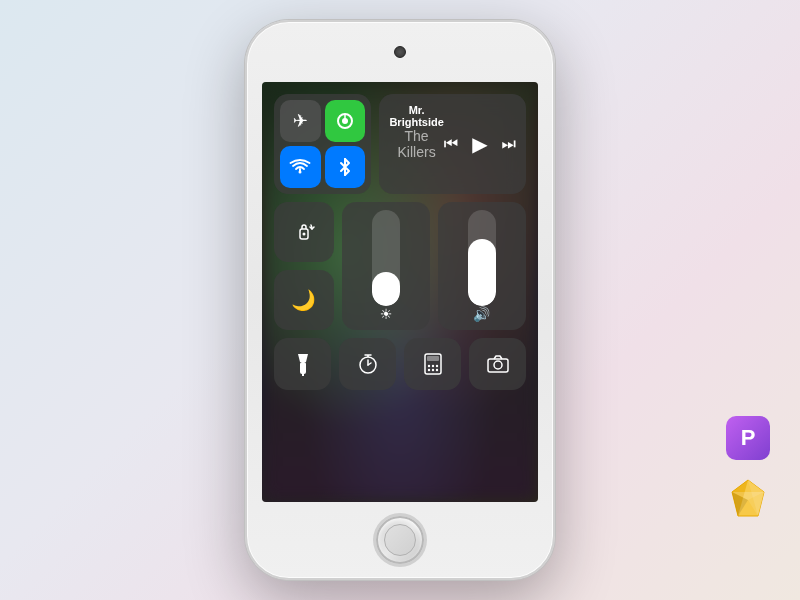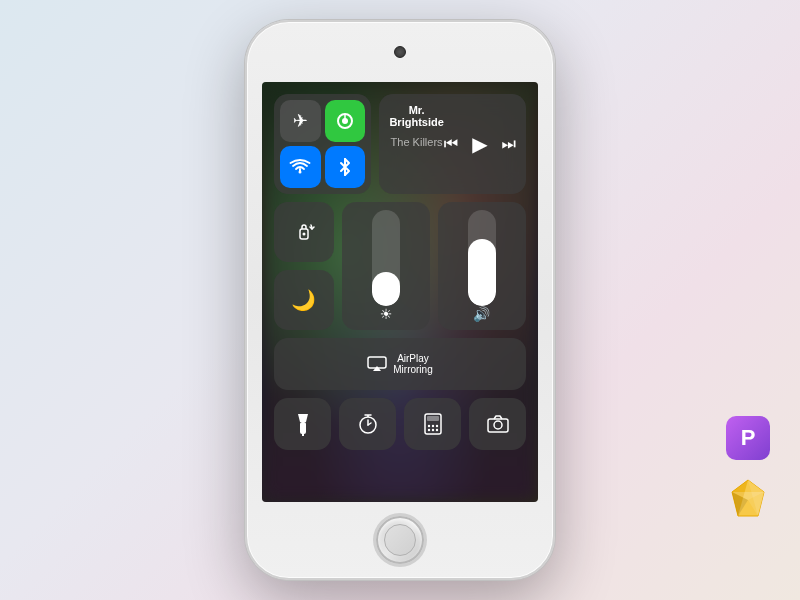--- a/index.html
+++ b/index.html
@@ -179,22 +179,21 @@
     }
 
     .music-title {
       color: white;
       font-size: 11px;
       font-weight: 600;
     }
 
     .music-artist {
       color: rgba(255,255,255,0.6);
-      font-size: 11px;
-      margin-top: 8px;
+      font-size: 14px;
     }
 
     .music-controls {
       display: flex;
       justify-content: center;
       align-items: center;
       gap: 14px;
       color: white;
       font-size: 16px;
     }
@@ -440,32 +439,20 @@
 
           <div class="v-slider-container">
             <div class="v-slider-track">
               <div class="v-slider-fill" style="height:70%;"></div>
             </div>
             <div style="color:white;font-size:14px;">🔊</div>
           </div>
         </div>
       </div>
 
-      <div class="cc-row row3">
-        <div class="cc-airplay">
-          <svg class="airplay-icon" width="20" height="16" viewBox="0 0 20 16" fill="none">
-            <rect x="1" y="1" width="18" height="11" rx="2" stroke="white" stroke-width="1.5"></rect>
-            <path d="M6 15 L10 10 L14 15 Z" fill="white"></path>
-          </svg>
-          <div class="airplay-text-block">
-            <span>AirPlay</span>
-            <span>Mirroring</span>
-          </div>
-        </div>
-      </div>
 
       <div class="cc-bottom-row">
         <div class="cc-utility-btn">
           <svg width="16" height="24" viewBox="0 0 16 24" fill="none">
             <rect x="5" y="10" width="6" height="12" rx="2" fill="white"></rect>
             <polygon points="3,2 13,2 11,10 5,10" fill="white"></polygon>
             <line x1="8" y1="22" x2="8" y2="24" stroke="white" stroke-width="2"></line>
           </svg>
         </div>
         <div class="cc-utility-btn">

